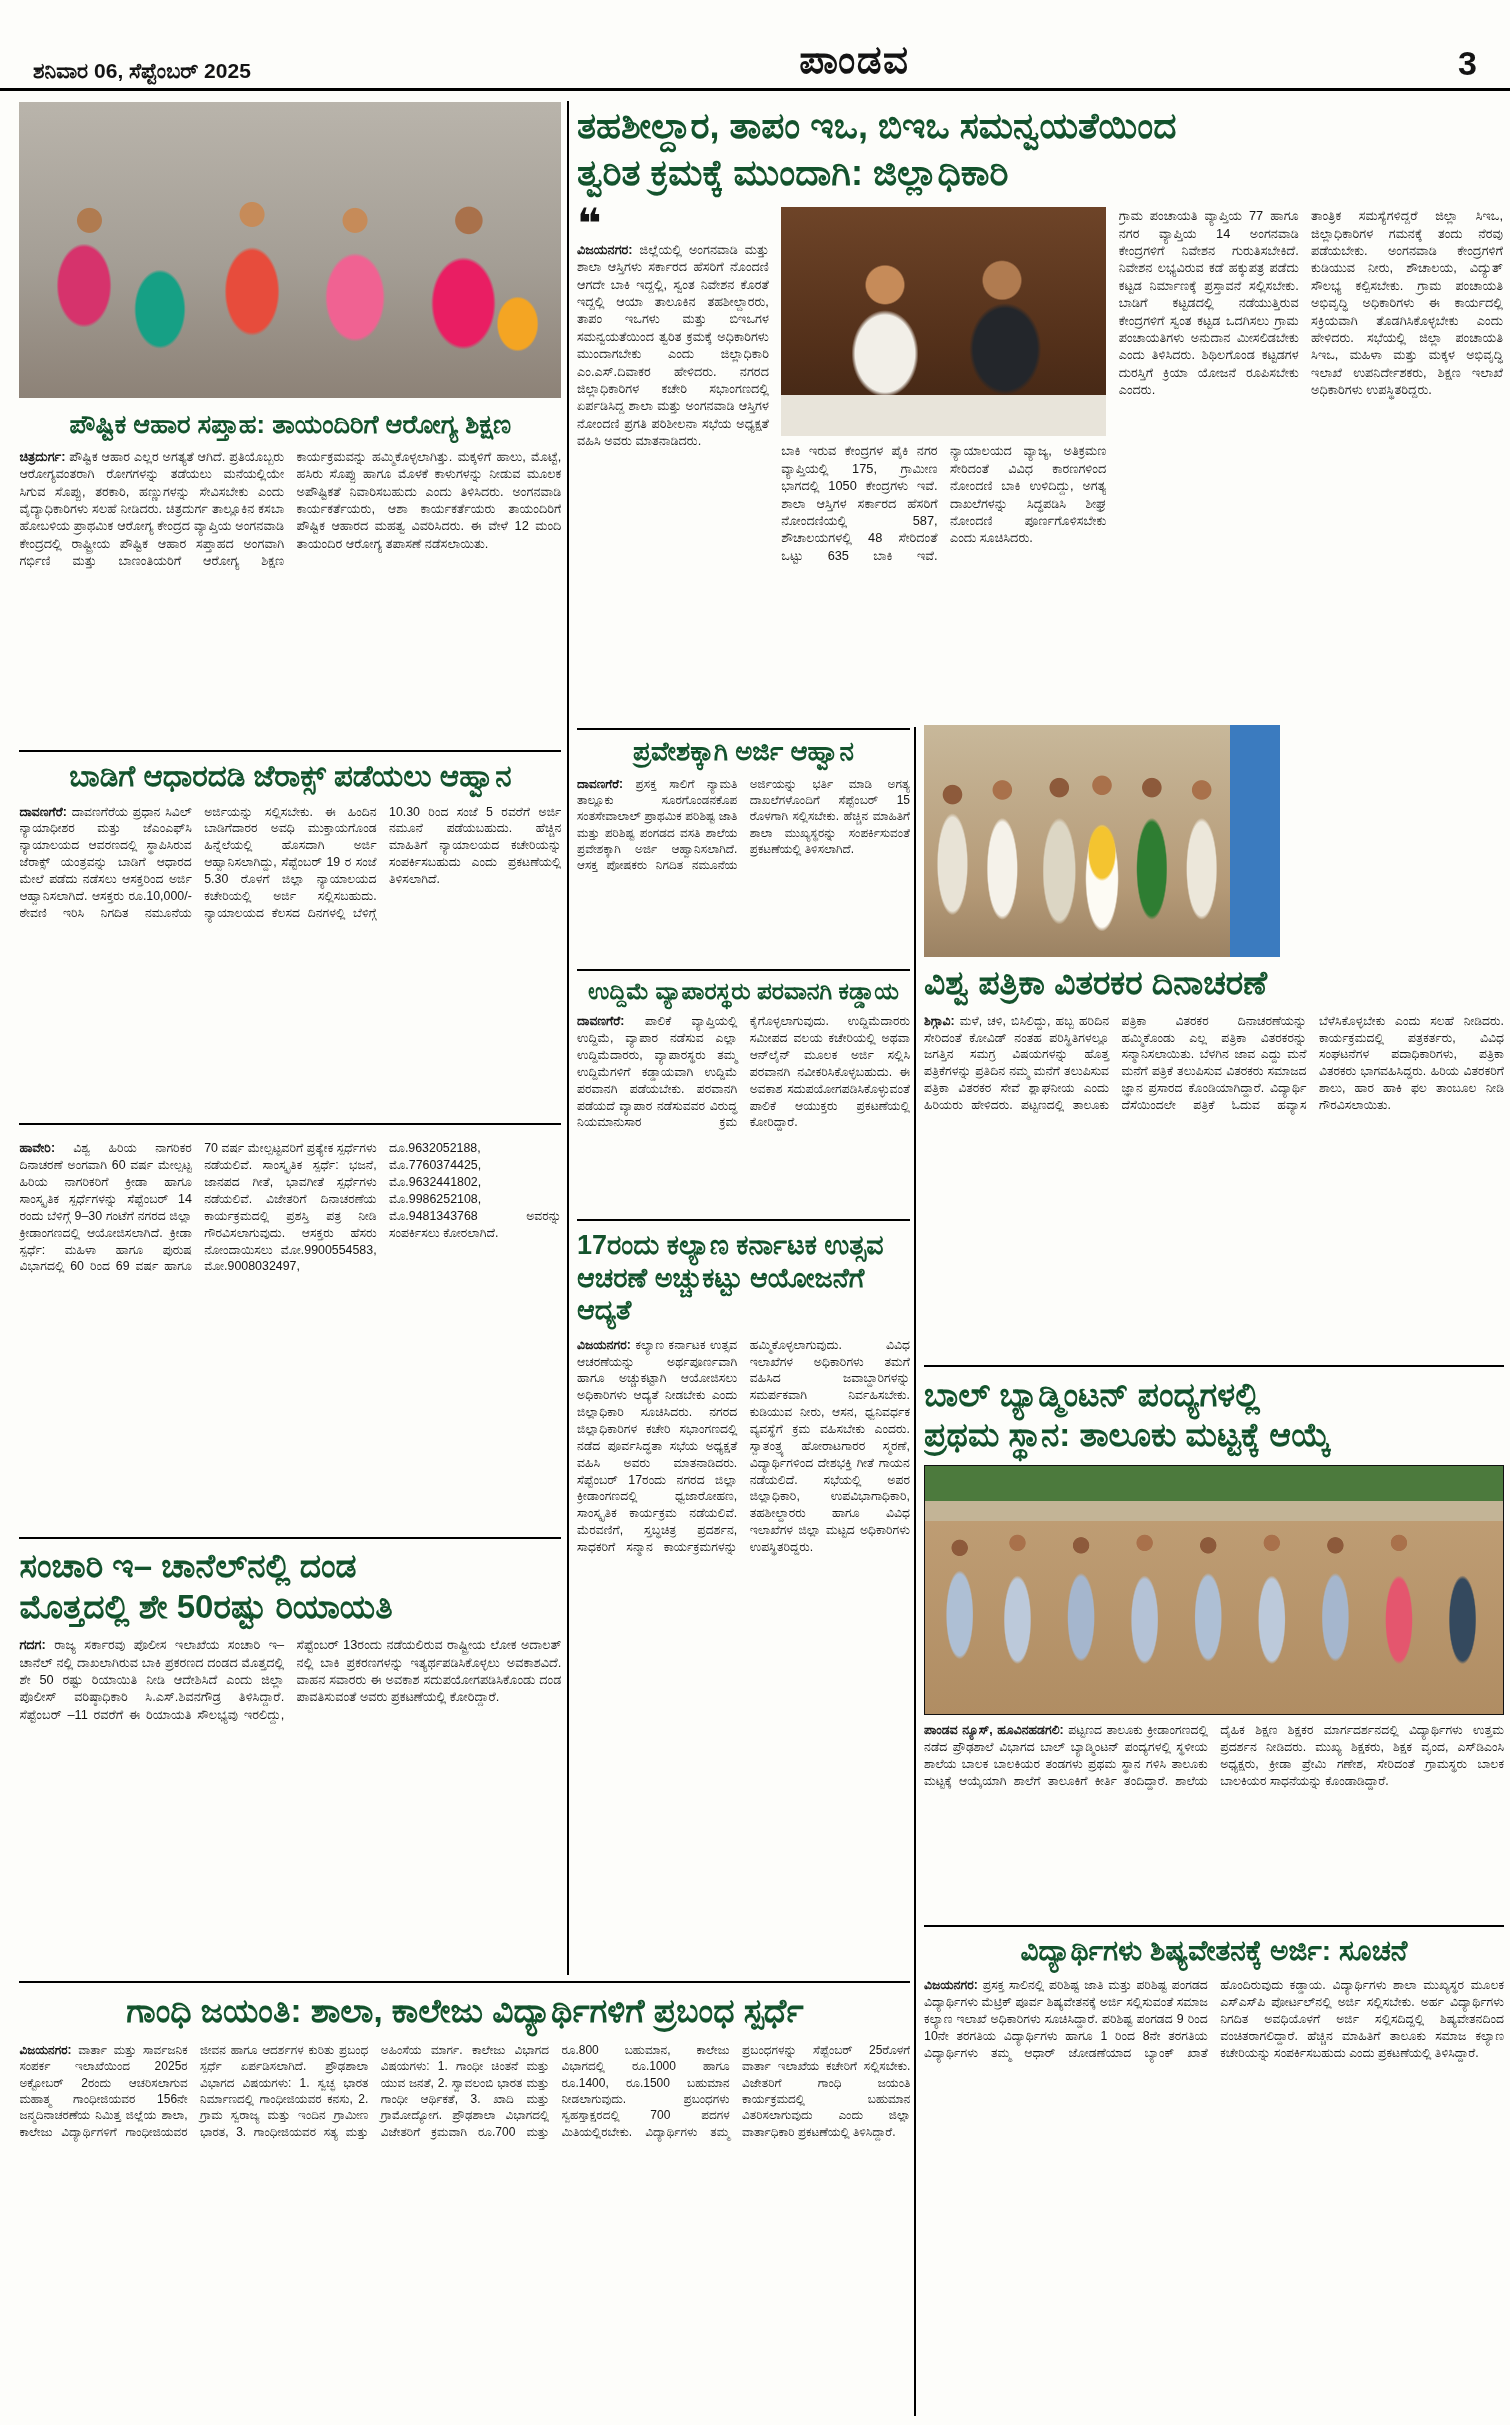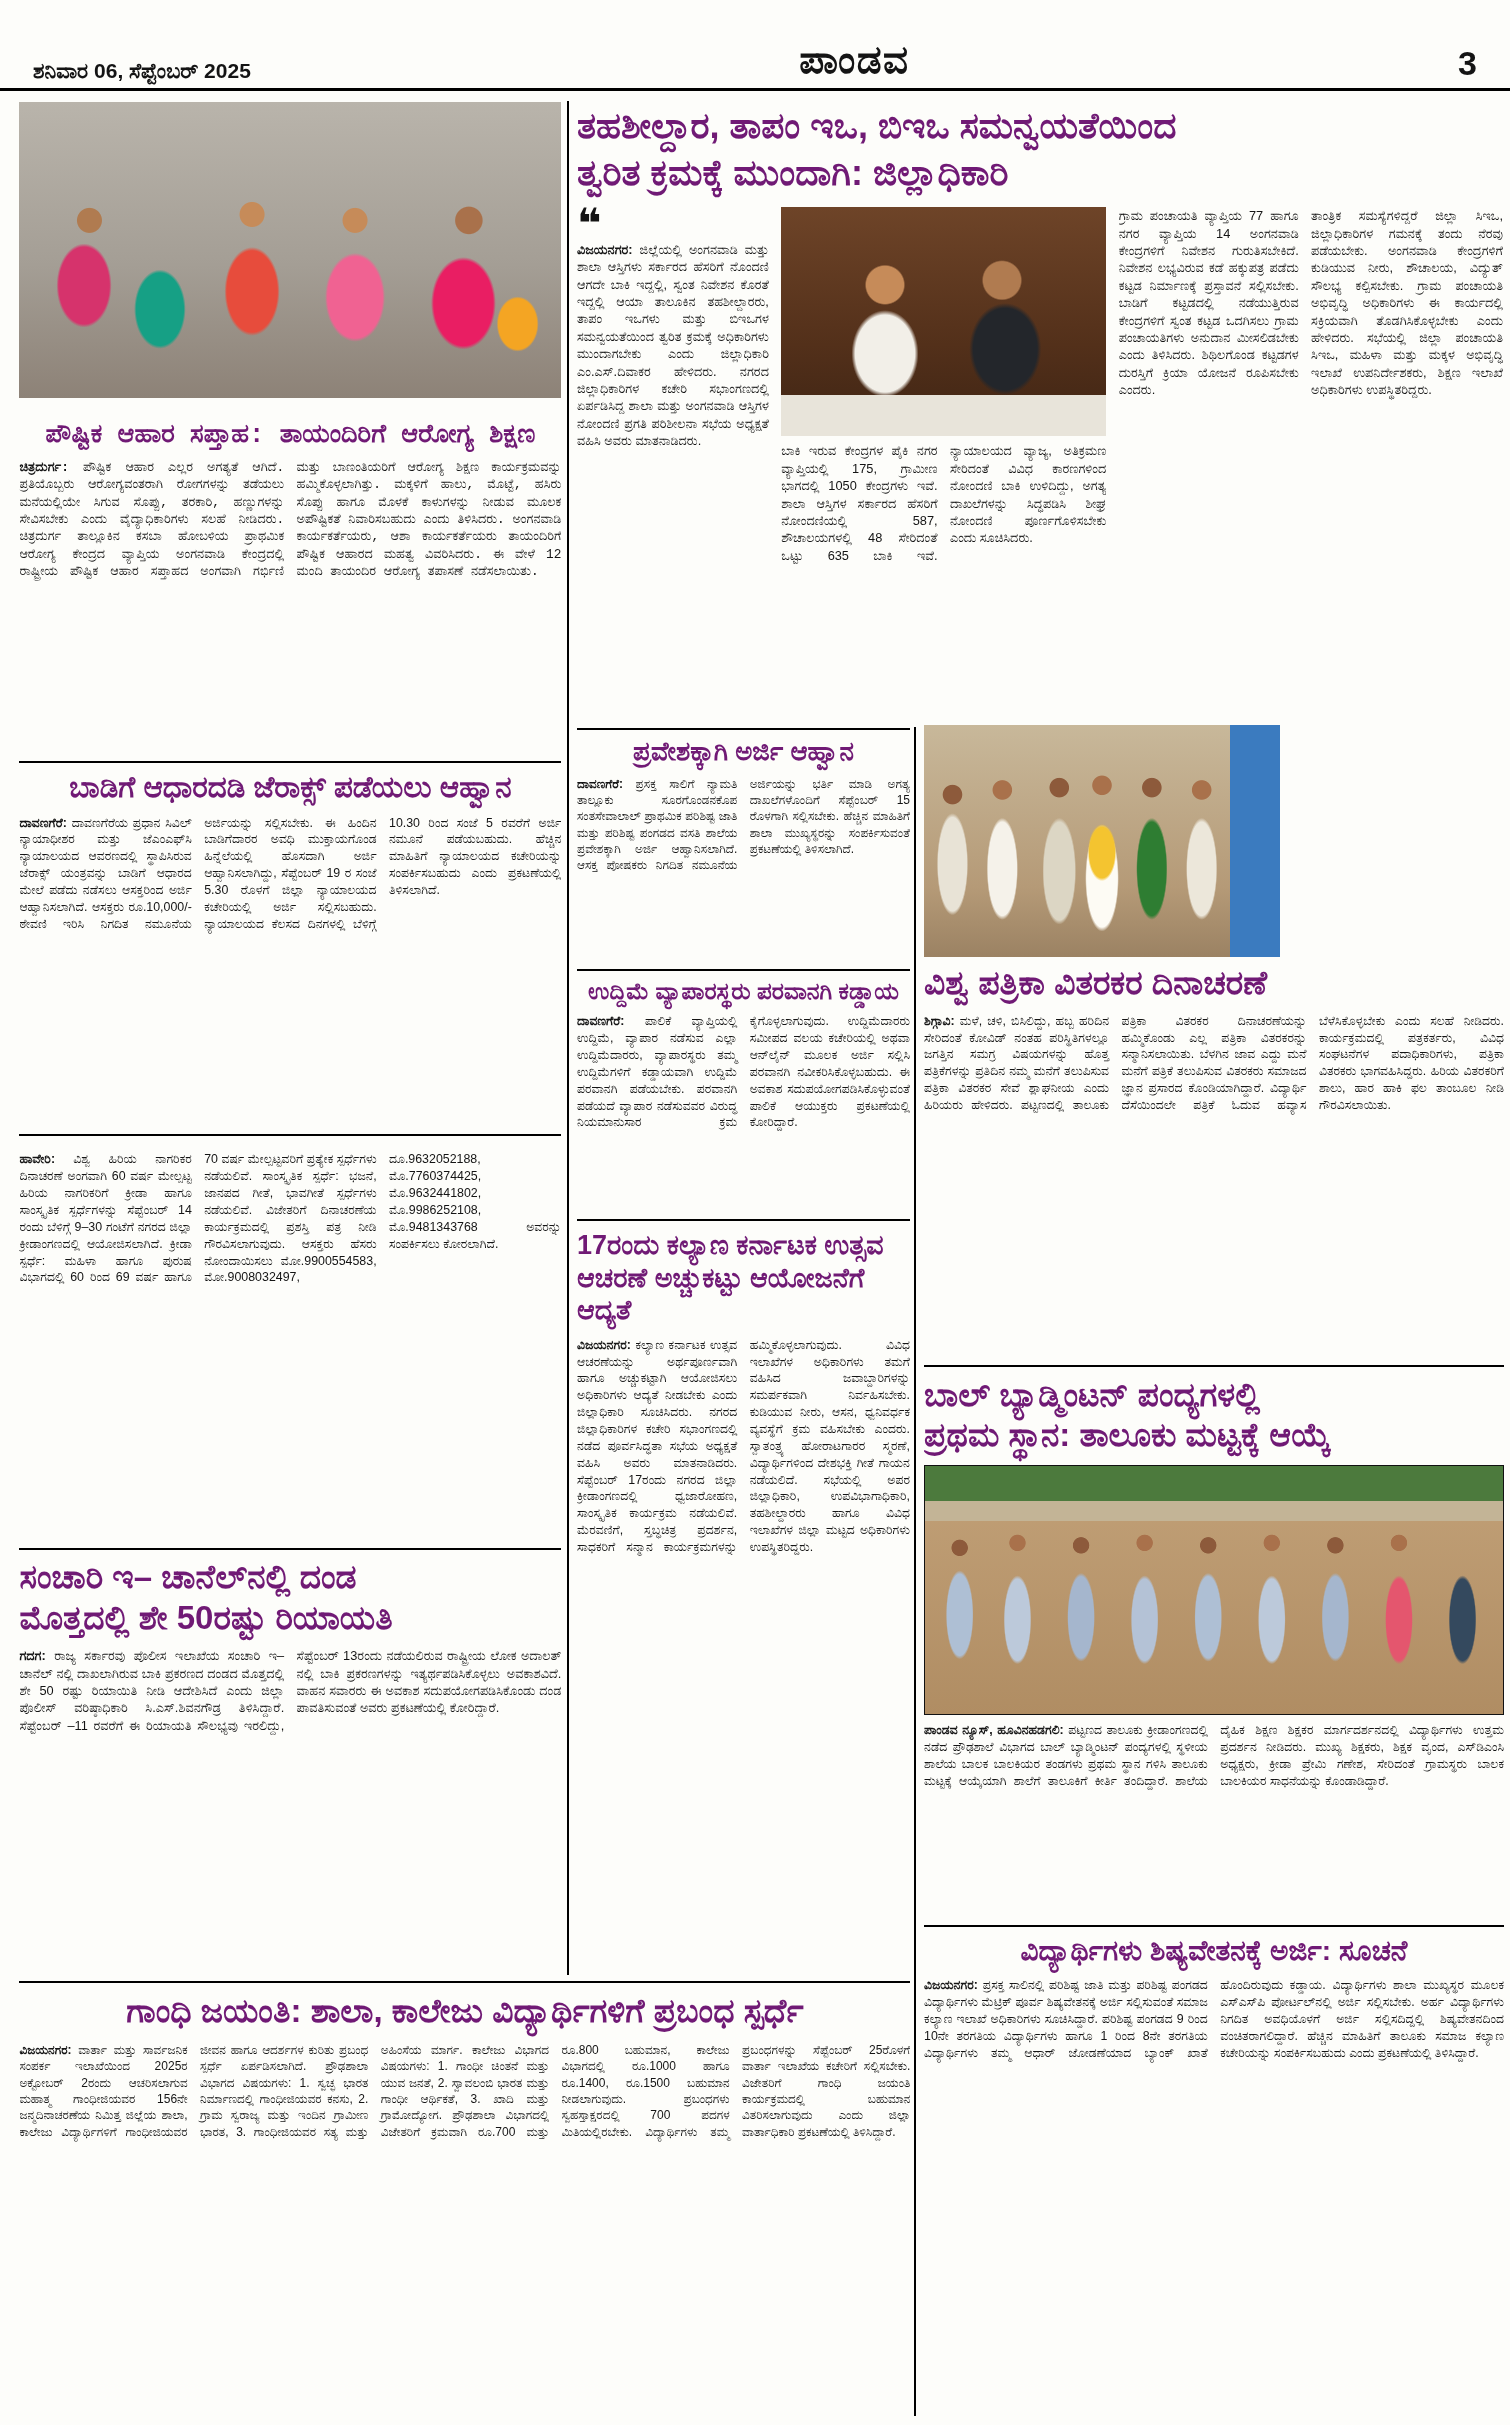--- a/index.html
+++ b/index.html
@@ -6,21 +6,21 @@
   .page{position:relative;width:1510px;height:2426px;background:#fdfdfa;color:#141414;
         font-family:"Liberation Sans","DejaVu Sans",sans-serif;overflow:hidden;}
   
   .masthead-bar{position:absolute;left:0;top:0;width:1510px;height:91px;
         border-bottom:3.1px solid #000;display:flex;align-items:flex-end;
         justify-content:space-between;padding:0 33px 4.6px 33px;box-sizing:border-box;}
   .pub-date{font-size:21px;font-weight:bold;}
   .masthead{font-size:39px;font-weight:bold;letter-spacing:1.5px;}
   .page-num{font-size:34px;font-weight:bold;}
   
-  .art-headline{font-weight:bold;line-height:1.22;color:#701a75;}
+  .art-headline{font-weight:bold;line-height:1.22;color:#14532d;}
   .center{text-align:center;}
   .body-txt{font-size:12.8px;line-height:1.36;text-align:justify;overflow:hidden;}
   .dateline{font-weight:bold;}
   .rule-top{border-top:2.3px solid #000;}
   .vrule{position:absolute;width:1.5px;background:#000;}
   .cols2{column-count:2;column-gap:12.4px;}
   .cols3{column-count:3;column-gap:12.4px;}
   .cols5{column-count:5;column-gap:12.4px;}
   .photo{position:relative;background:#888;overflow:hidden;}
   
@@ -98,21 +98,21 @@
     <span class="page-num">3</span>
   </div>
 
   <div class="vrule" style="left:567px;top:101px;height:1874px;"></div>
   <div class="vrule" style="left:914px;top:727px;height:1689px;"></div>
 
   <div class="abs" style="left:19.4px;top:102px;width:542px;height:1872px;overflow:hidden;">
 
     <div class="photo ph-women" style="width:542px;height:296px;"></div>
 
-    <div style="padding-top:22px;font-family:Liberation Mono, monospace;">
+    <div style="padding-top:11px;">
       <div class="art-headline center" style="font-size:25.6px;">ಪೌಷ್ಟಿಕ ಆಹಾರ ಸಪ್ತಾಹ: ತಾಯಂದಿರಿಗೆ ಆರೋಗ್ಯ ಶಿಕ್ಷಣ</div>
       <div class="body-txt cols2" style="height:293px;margin-top:7.7px;">
         <span class="dateline">ಚಿತ್ರದುರ್ಗ:</span>
         <span>ಪೌಷ್ಟಿಕ ಆಹಾರ ಎಲ್ಲರ ಅಗತ್ಯತೆ ಆಗಿದೆ. ಪ್ರತಿಯೊಬ್ಬರು ಆರೋಗ್ಯವಂತರಾಗಿ ರೋಗಗಳನ್ನು ತಡೆಯಲು ಮನೆಯಲ್ಲಿಯೇ ಸಿಗುವ ಸೊಪ್ಪು, ತರಕಾರಿ, ಹಣ್ಣುಗಳನ್ನು ಸೇವಿಸಬೇಕು ಎಂದು ವೈದ್ಯಾಧಿಕಾರಿಗಳು ಸಲಹೆ ನೀಡಿದರು. ಚಿತ್ರದುರ್ಗ ತಾಲ್ಲೂಕಿನ ಕಸಬಾ ಹೋಬಳಿಯ ಪ್ರಾಥಮಿಕ ಆರೋಗ್ಯ ಕೇಂದ್ರದ ವ್ಯಾಪ್ತಿಯ ಅಂಗನವಾಡಿ ಕೇಂದ್ರದಲ್ಲಿ ರಾಷ್ಟ್ರೀಯ ಪೌಷ್ಟಿಕ ಆಹಾರ ಸಪ್ತಾಹದ ಅಂಗವಾಗಿ ಗರ್ಭಿಣಿ ಮತ್ತು ಬಾಣಂತಿಯರಿಗೆ ಆರೋಗ್ಯ ಶಿಕ್ಷಣ ಕಾರ್ಯಕ್ರಮವನ್ನು ಹಮ್ಮಿಕೊಳ್ಳಲಾಗಿತ್ತು. ಮಕ್ಕಳಿಗೆ ಹಾಲು, ಮೊಟ್ಟೆ, ಹಸಿರು ಸೊಪ್ಪು ಹಾಗೂ ಮೊಳಕೆ ಕಾಳುಗಳನ್ನು ನೀಡುವ ಮೂಲಕ ಅಪೌಷ್ಟಿಕತೆ ನಿವಾರಿಸಬಹುದು ಎಂದು ತಿಳಿಸಿದರು. ಅಂಗನವಾಡಿ ಕಾರ್ಯಕರ್ತೆಯರು, ಆಶಾ ಕಾರ್ಯಕರ್ತೆಯರು ತಾಯಂದಿರಿಗೆ ಪೌಷ್ಟಿಕ ಆಹಾರದ ಮಹತ್ವ ವಿವರಿಸಿದರು. ಈ ವೇಳೆ 12 ಮಂದಿ ತಾಯಂದಿರ ಆರೋಗ್ಯ ತಪಾಸಣೆ ನಡೆಸಲಾಯಿತು.</span>
       </div>
     </div>
 
     <div class="rule-top" style="margin-top:9.3px;padding-top:6.2px;">
       <div class="art-headline center" style="font-size:29.4px;">ಬಾಡಿಗೆ ಆಧಾರದಡಿ ಜೆರಾಕ್ಸ್ ಪಡೆಯಲು ಆಹ್ವಾನ</div>
       <div class="body-txt cols3" style="height:310px;margin-top:9.3px;font-size:12.4px;">

